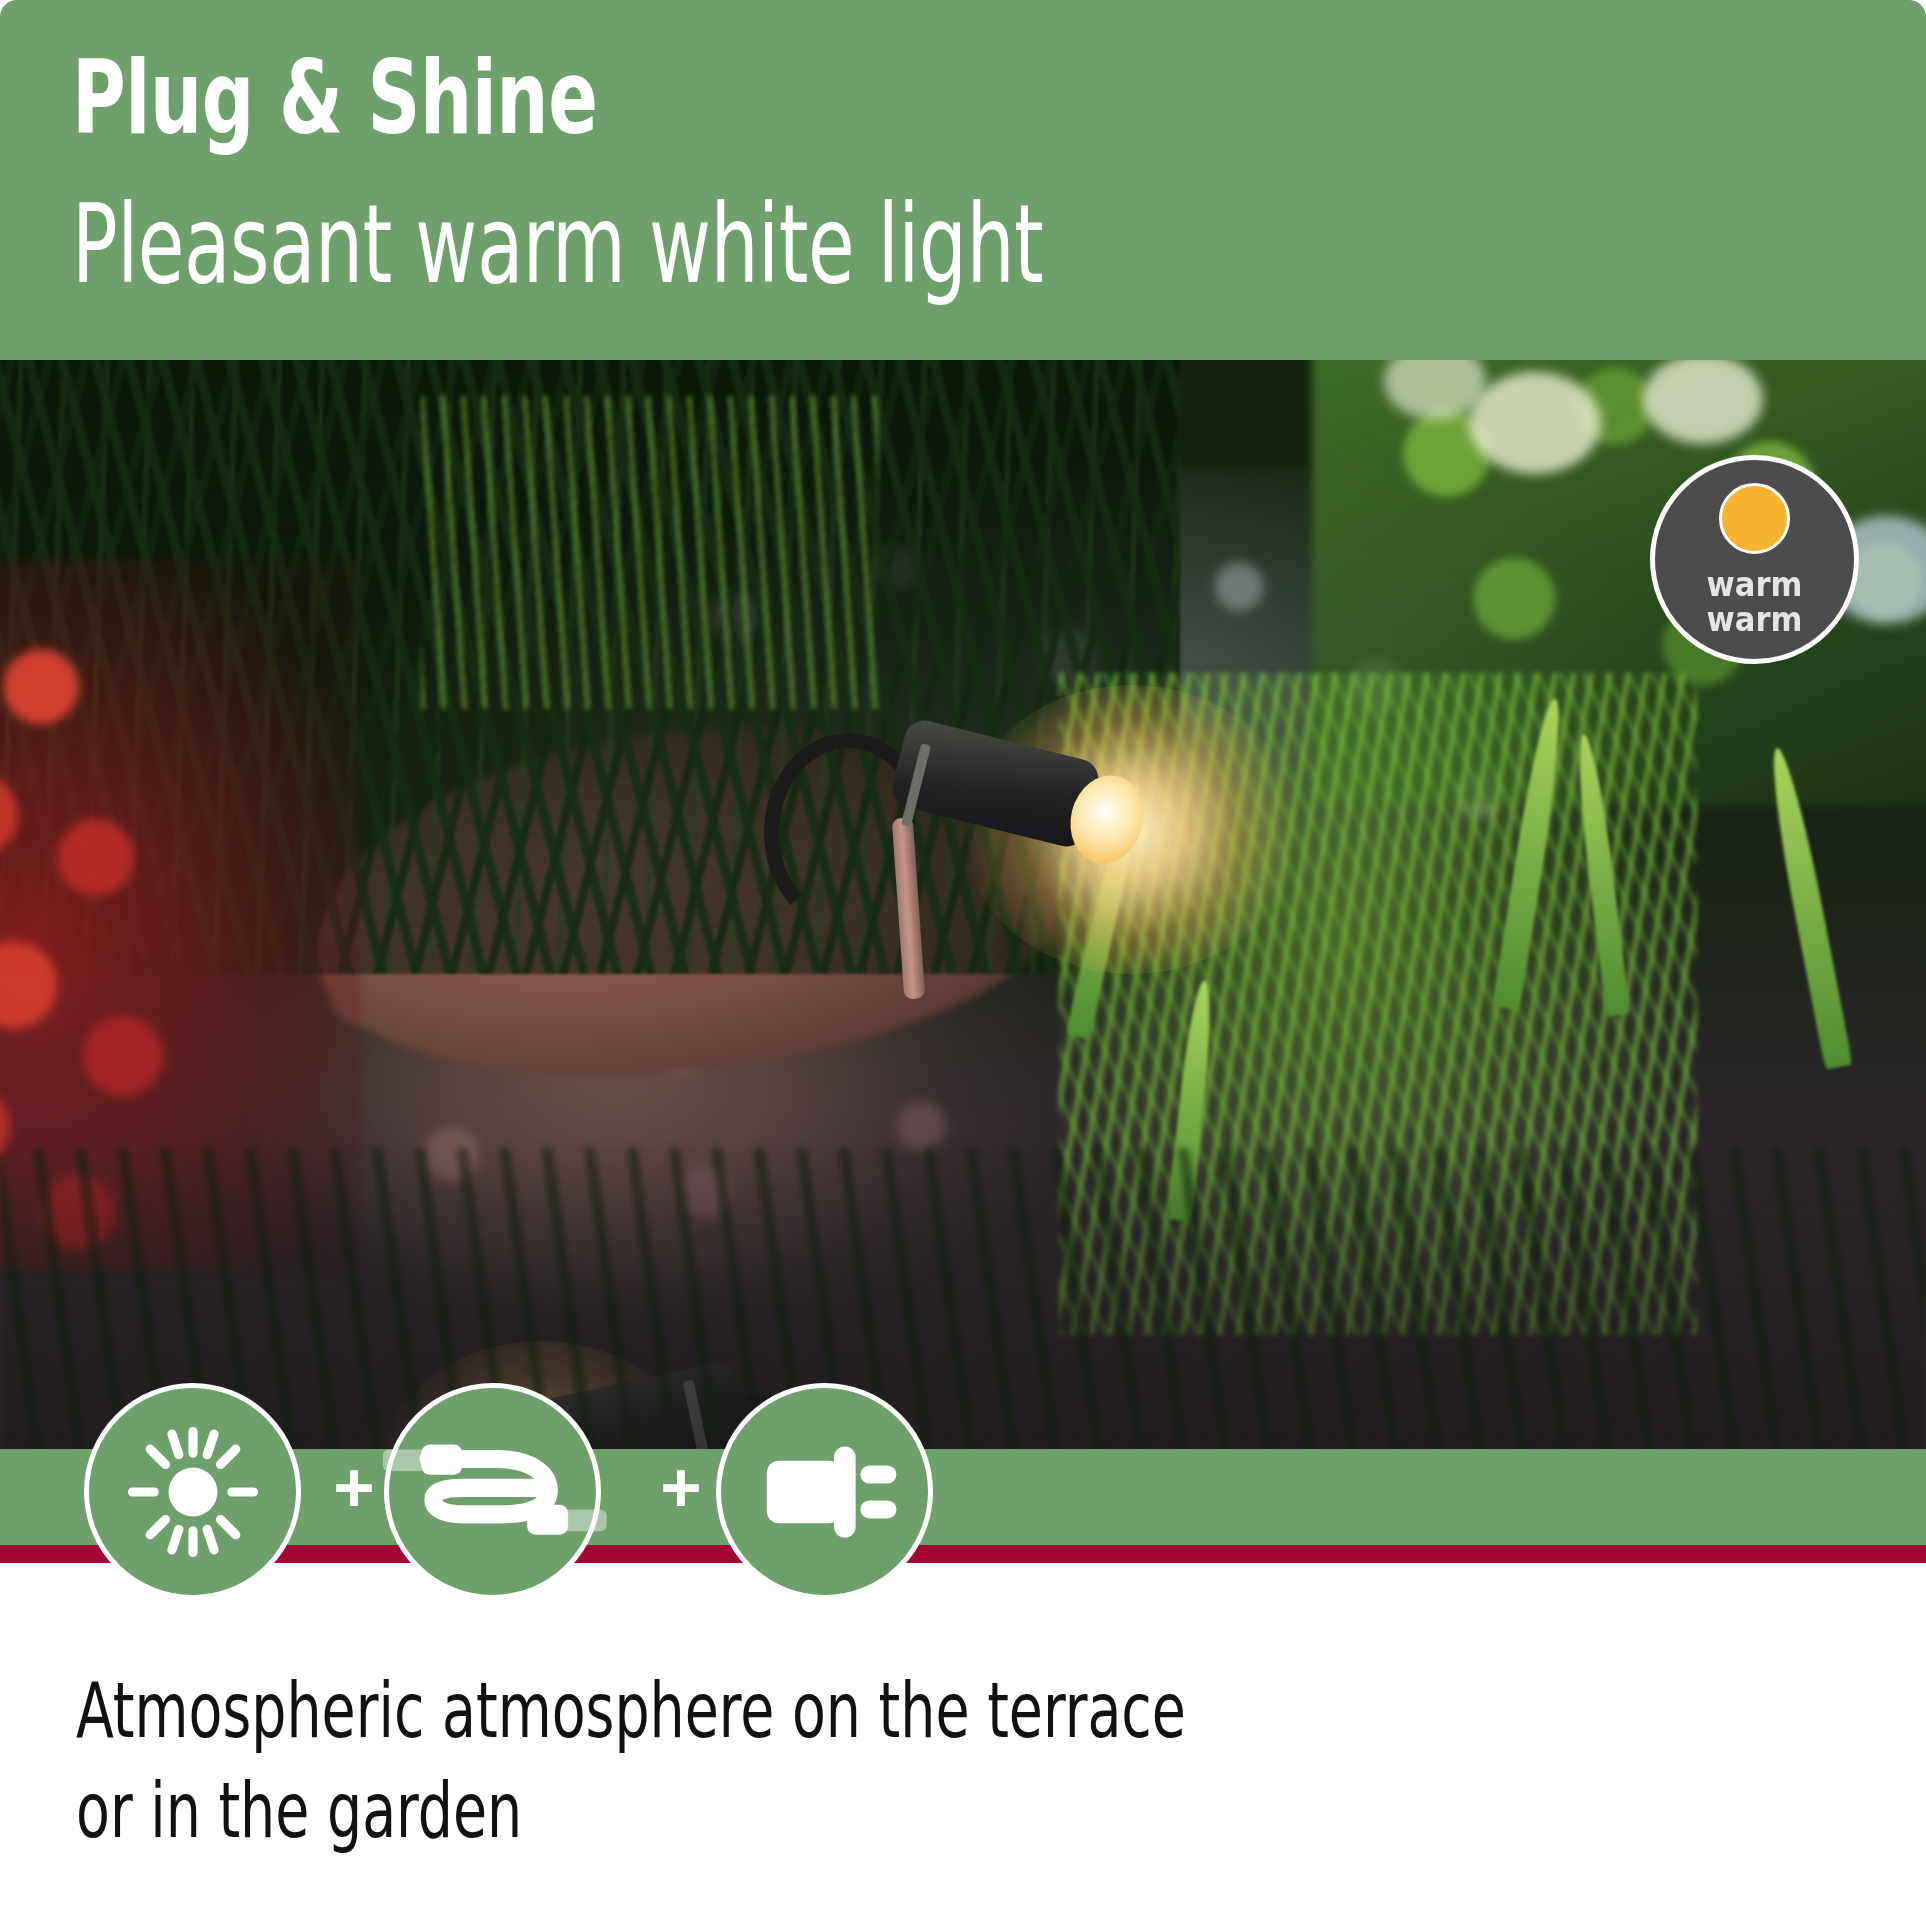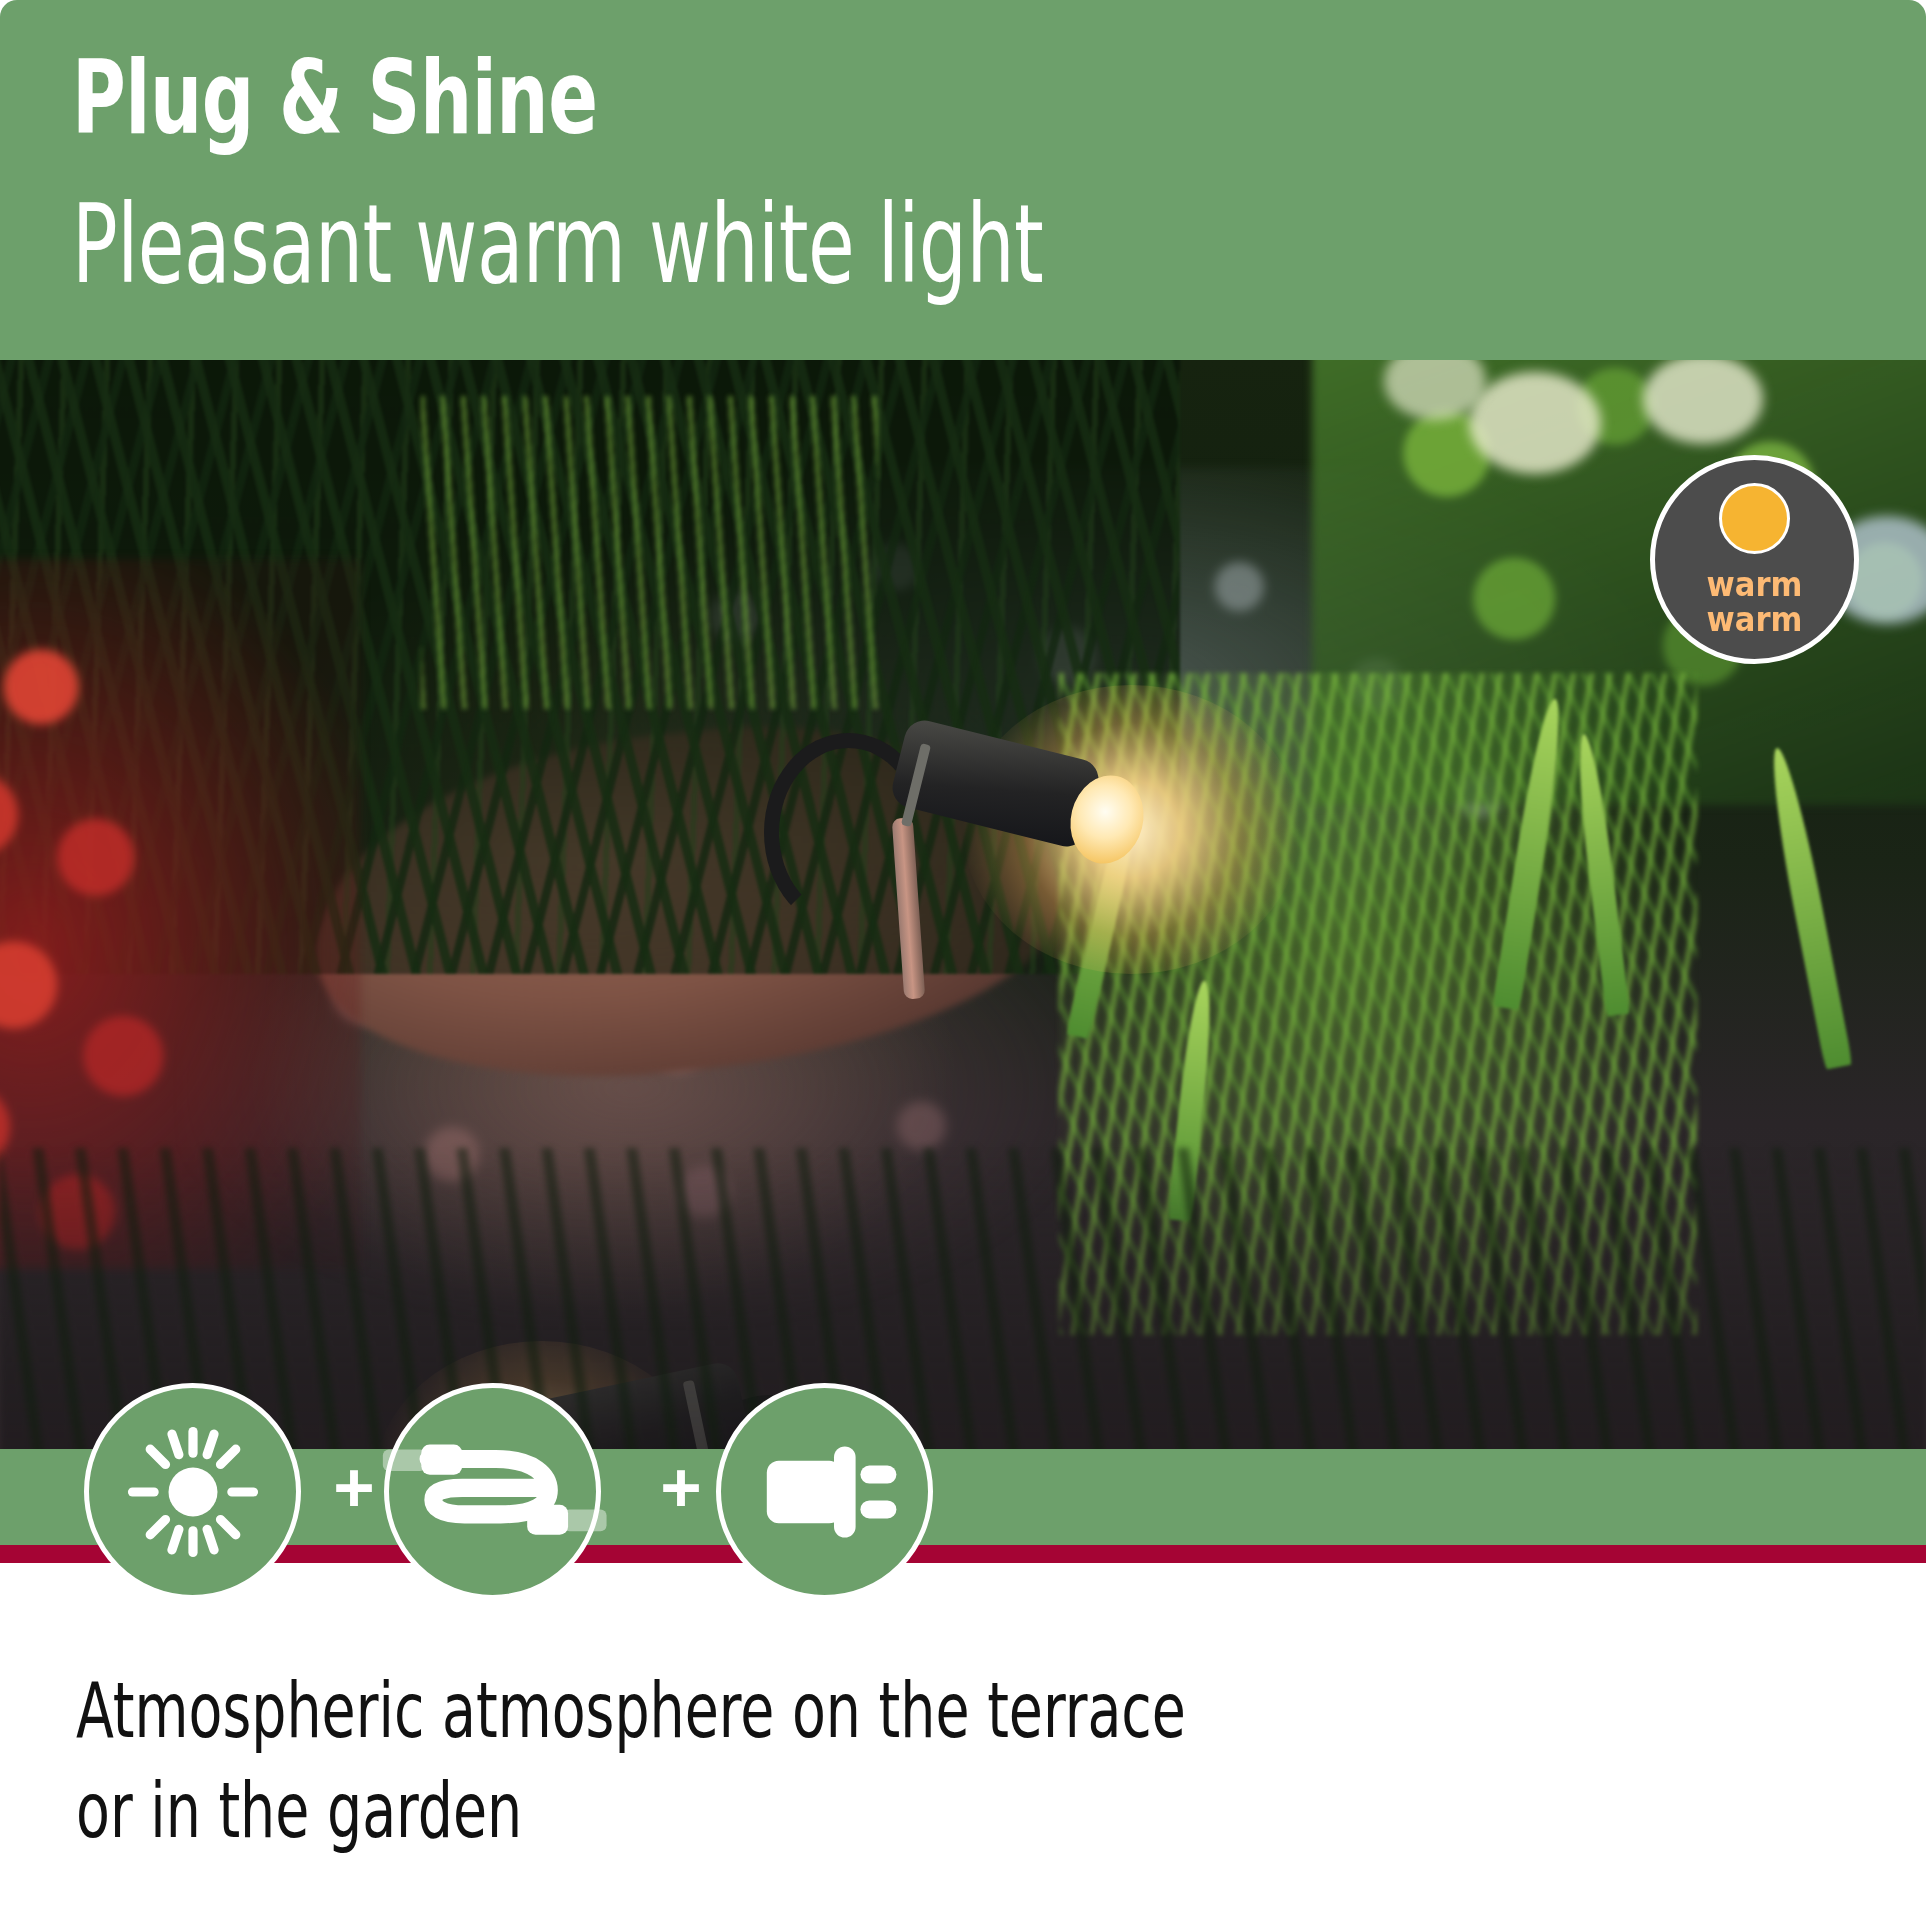--- a/index.html
+++ b/index.html
@@ -206,21 +206,21 @@
     position:absolute; left:1650px; top:455px; width:209px; height:209px;
     border-radius:50%; background:#4C4C4C; border:5.4px solid #ffffff;
     display:flex; flex-direction:column; align-items:center;
   }
   .badge .dot {
     width:71px; height:71px; border-radius:50%;
     background:#F6B431; border:3.6px solid #ffffff;
     margin-top:23px;
   }
   .badge .blabel {
-    margin-top:13.2px; text-align:center; color:#fdba74;
+    margin-top:13.2px; text-align:center; color:#e5e5e5;
     font-family:"Liberation Sans Narrow","DejaVu Sans Condensed","Liberation Sans", sans-serif;
     font-weight:700; font-size:34px; line-height:1.02;
   }
 
   
   .band-green { position:absolute; left:0; top:1449px; width:1926px; height:96px; background:#6DA06B; }
   .band-red   { position:absolute; left:0; top:1545px; width:1926px; height:18px;  background:#A50434; }
 
   
   .icon-strip { position:absolute; left:0; top:1383px; width:1926px; height:222px; }

